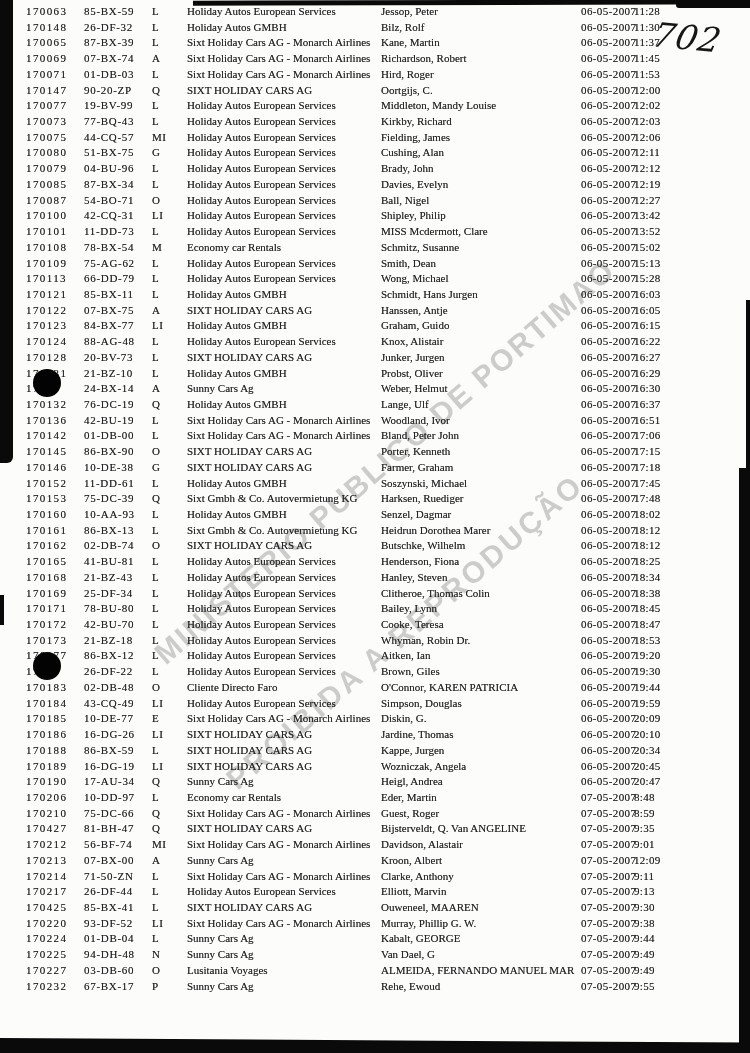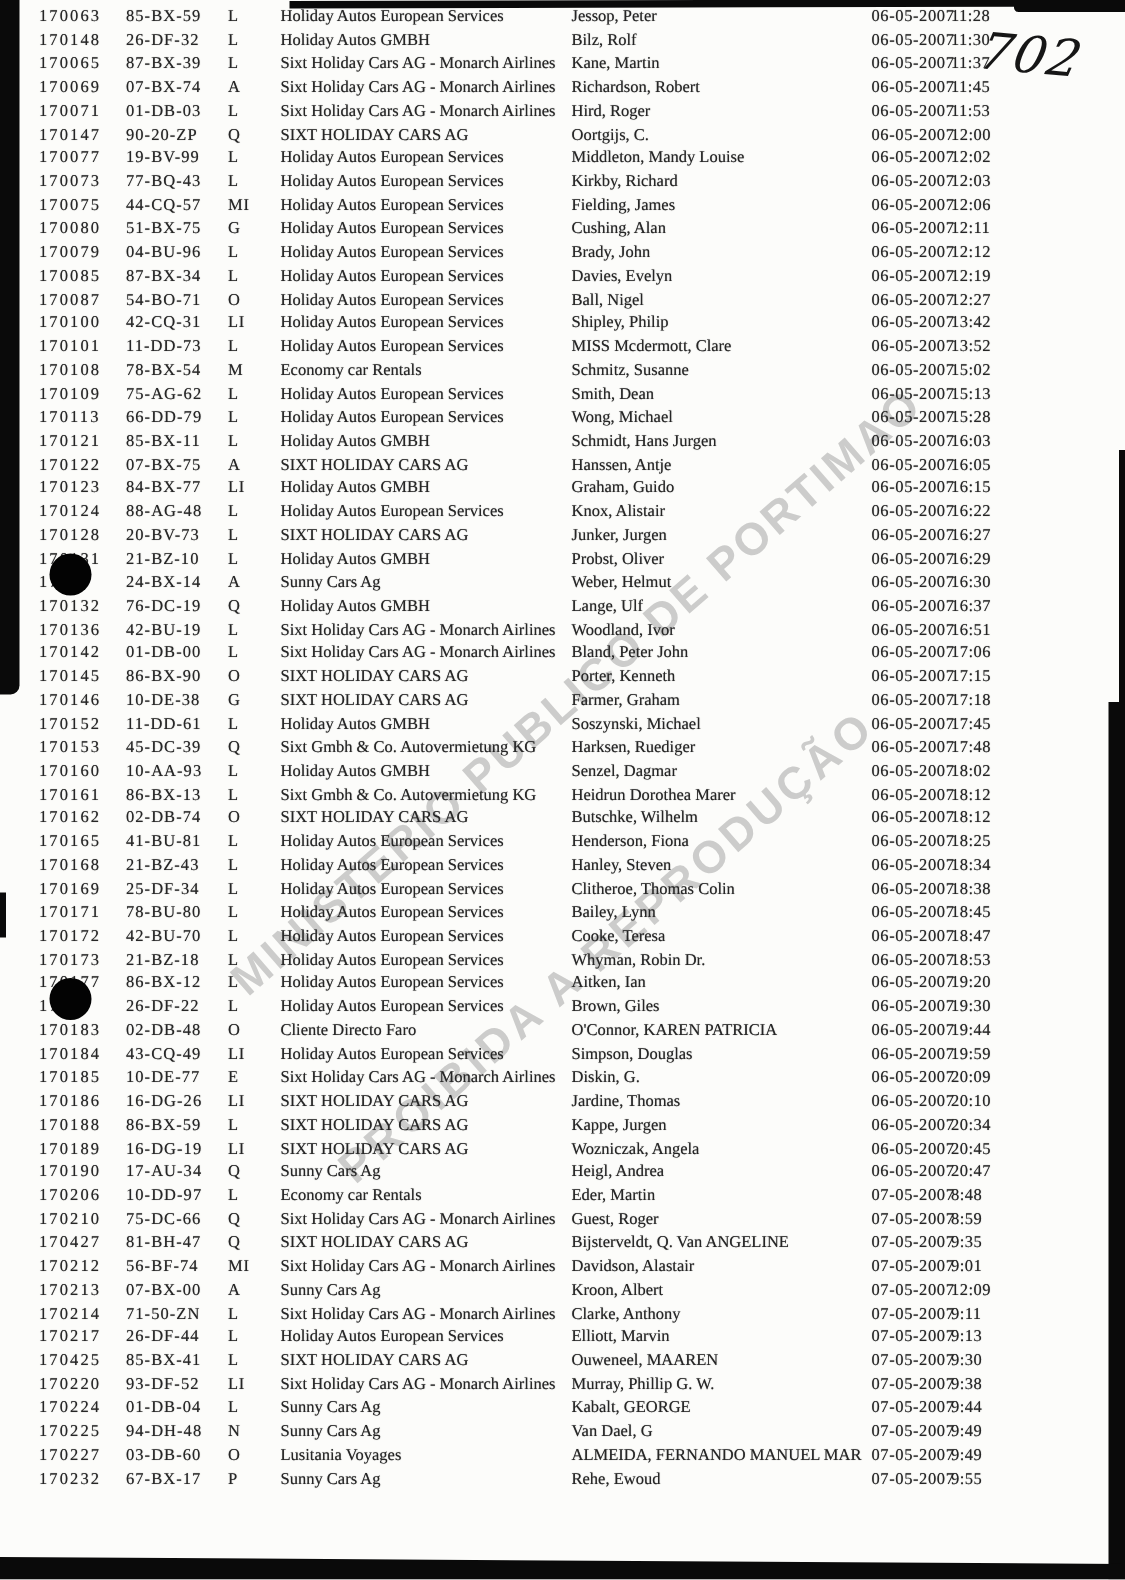--- a/index.html
+++ b/index.html
@@ -398,21 +398,21 @@
     <span class="c-code">L</span>
     <span class="c-company">Holiday Autos GMBH</span>
     <span class="c-name">Soszynski, Michael</span>
     <span class="c-date">06-05-2007</span>
     <span class="c-time">17:45</span>
   </div>
 
   <div class="row">
     <span class="c-id">170153</span>
 
-    <span class="c-plate">45-DC-39</span>
+    <span class="c-plate">75-DC-39</span>
     <span class="c-code">Q</span>
     <span class="c-company">Sixt Gmbh &amp; Co. Autovermietung KG</span>
     <span class="c-name">Harksen, Ruediger</span>
     <span class="c-date">06-05-2007</span>
     <span class="c-time">17:48</span>
   </div>
 
   <div class="row">
     <span class="c-id">170160</span>
 

